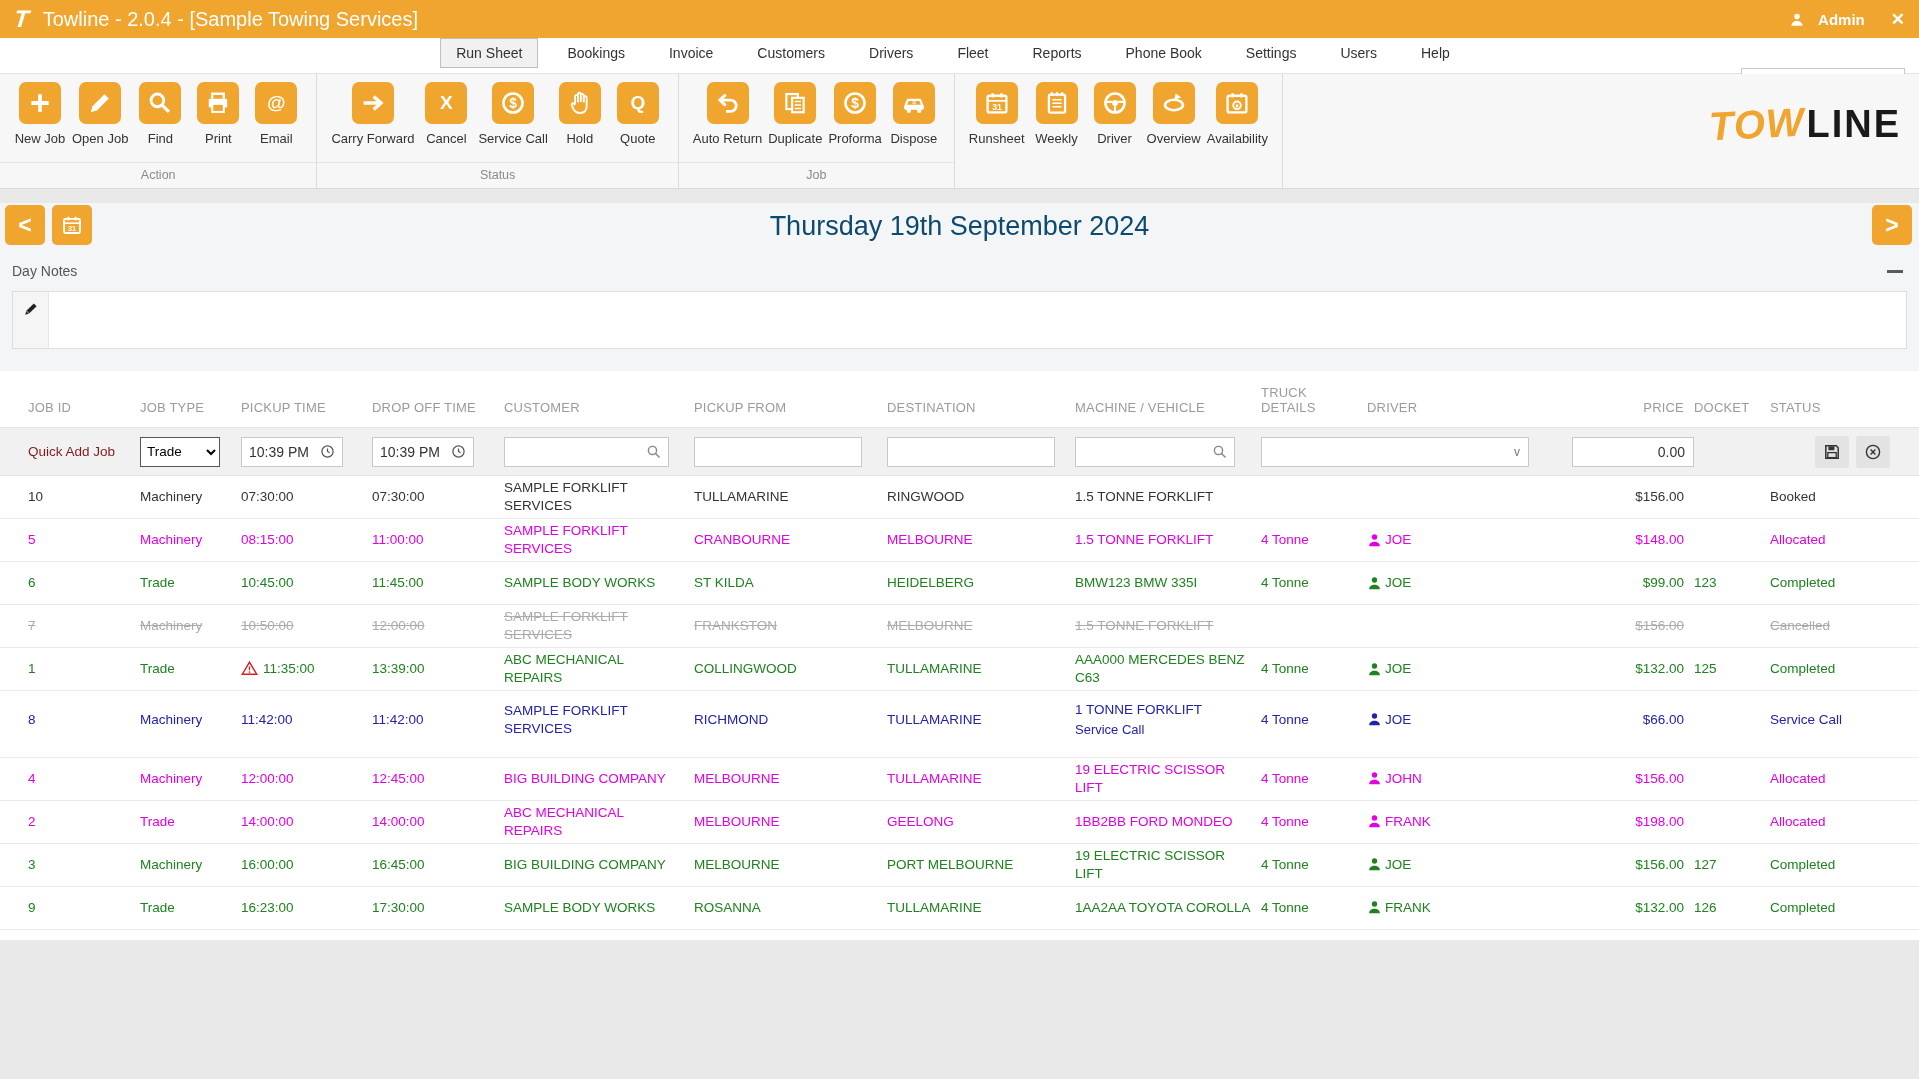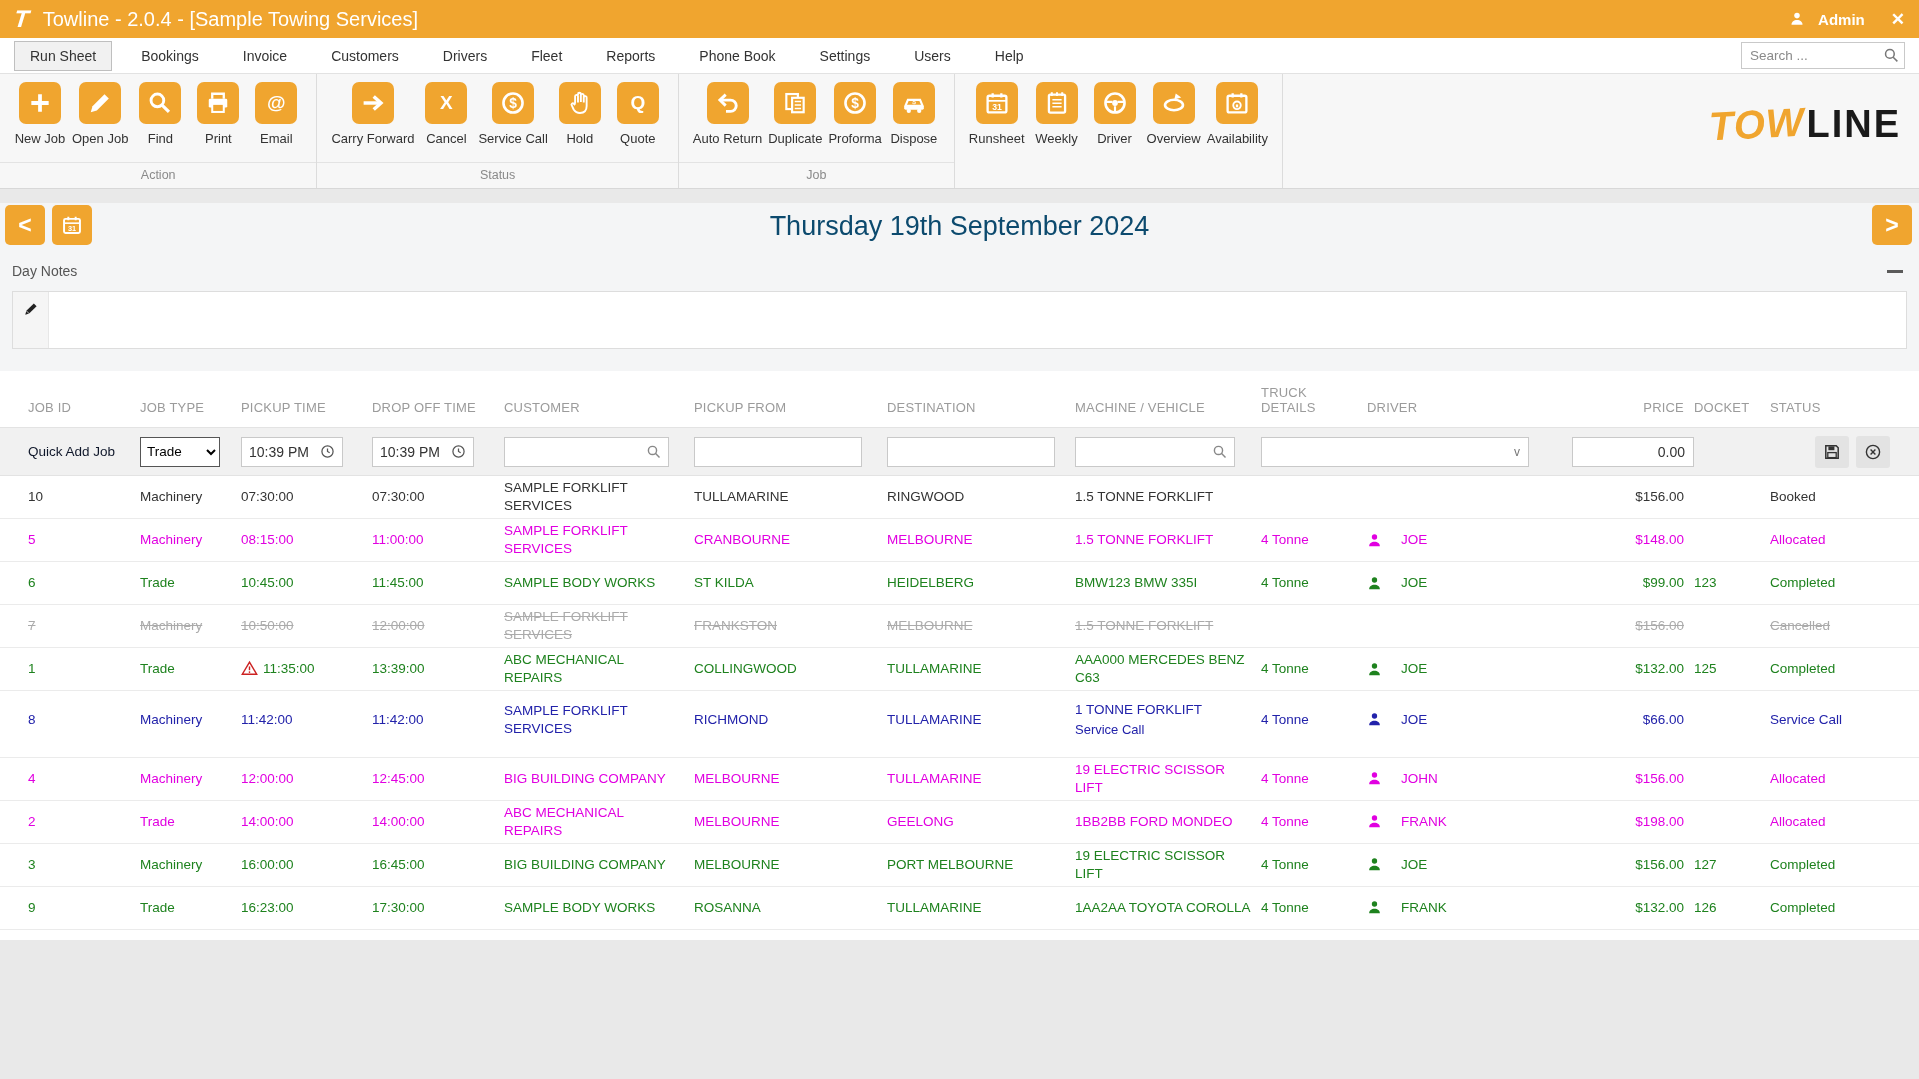--- a/index.html
+++ b/index.html
@@ -9,25 +9,25 @@
   }
   *{box-sizing:border-box;margin:0;padding:0;font-family:"Liberation Sans",sans-serif;}
   html,body{width:1919px;height:1079px;overflow:hidden;background:#e9e9e9;}
   svg{display:block}
 
   
   .titlebar{height:38px;background:var(--c-accent);display:flex;align-items:center;padding:0 14px;color:#fff;}
   .tlogo{font-weight:bold;font-style:italic;font-size:24px;margin-right:14px;transform:skewX(-6deg);}
   .ttitle{font-size:20px;}
   .tright{margin-left:auto;display:flex;align-items:center;gap:26px;}
-  .user-chip{display:flex;align-items:center;gap:13px;font-size:15px;font-weight:bold;cursor:pointer;}
+  .user-chip{display:flex;align-items:flex-end;gap:13px;font-size:15px;font-weight:bold;cursor:pointer;}
   .close{font-size:17px;font-weight:bold;cursor:pointer;}
 
   
-  .menubar{height:36px;background:#fff;display:flex;align-items:center;padding:0 14px;border-bottom:1px solid #e2e2e2;}
+  .menubar{height:36px;background:#fff;display:flex;align-items:center;padding:0 14px;border-bottom:1px solid #e2e2e2;flex-direction:column;}
   .tabs{display:flex;align-items:center;height:100%;}
   .tab{font-size:14px;color:#333;padding:6px 15px;margin-right:14px;cursor:pointer;white-space:nowrap;}
   .tab.active{border:1px solid #bfbfbf;background:#f1f1f1;}
   .topsearch{margin-left:auto;position:relative;width:172px;padding-left:8px;}
   .topsearch input{width:100%;height:27px;border:1px solid #c9c9c9;font-size:13.5px;padding:0 26px 0 8px;color:#444;background:#fff;}
   .topsearch input::placeholder{color:#8a8a8a;}
   .topsearch .mag{position:absolute;right:5px;top:5px;}
 
   
   .toolbar{height:115px;background:#f7f7f7;border-bottom:1px solid #d8d8d8;display:flex;position:relative;}
@@ -68,36 +68,36 @@
   .runsearch input::placeholder{color:#8a8a8a;}
   .runsearch .mag{position:absolute;right:7px;top:6px;}
 
   
   .table-card{margin-top:22px;background:#fff;padding-bottom:10px;}
   .grid13{display:grid;grid-template-columns:var(--cols);padding:0 15px 0 28px;align-items:center;}
   .thead-row{align-items:end;padding-top:14px;padding-bottom:12px;border-bottom:1px solid #e3e3e3;}
   .hc{font-size:13px;color:#9b9b9b;letter-spacing:.2px;padding-right:10px;}
   .hc.right{text-align:right;}
   .quickadd{background:#f1f1f1;height:48px;border-bottom:1px solid #e3e3e3;}
-  .qa-label{font-size:13.5px;color:#0f172a;}
+  .qa-label{font-size:13.5px;color:#7f1d1d;}
   .qa-input,.qa-time,.qa-search,.qa-selectbox,.qa-price{height:30px;border:1px solid #c9c9c9;background:#fff;font-size:14px;color:#333;}
   select.qa-jobtype{height:30px;width:80px;border:1px solid #555;background:#fff;font-size:13.5px;padding:0 2px;}
   .qa-time{width:102px;display:flex;align-items:center;justify-content:space-between;padding:0 7px;}
   .qa-search{width:165px;display:flex;align-items:center;justify-content:flex-end;padding:0 6px;}
   .qa-plain{width:168px;border:1px solid #c9c9c9;background:#fff;height:30px;font-size:14px;padding:0 6px;}
   .qa-selectbox{width:100%;display:flex;align-items:center;justify-content:flex-end;padding:0 8px;color:#777;font-size:12px;grid-column:9/11;margin-right:10px;}
   .qa-price{width:122px;justify-self:end;text-align:right;padding:0 8px;font-size:14px;}
   .qa-actions{grid-column:12/14;display:flex;justify-content:flex-end;gap:7px;padding-right:14px;}
   .qa-btn{width:34px;height:32px;background:#e3e3e3;border:none;border-radius:3px;cursor:pointer;display:flex;align-items:center;justify-content:center;}
 
   .trow{min-height:43px;border-bottom:1px solid #ebebeb;cursor:pointer;font-size:13.5px;}
   .trow .cell{padding-right:10px;line-height:1.35;}
   .cell.right{text-align:right;}
   .m2{font-size:13px;margin-top:2px;}
-  .drv{display:flex;align-items:center;gap:19px;}
+  .drv{display:flex;align-items:center;gap:3px;}
   .state-booked{color:var(--c-booked);}
   .state-allocated{color:var(--c-allocated);}
   .state-completed{color:var(--c-completed);}
   .state-service{color:var(--c-service);}
   .state-cancelled{color:var(--c-cancelled);}
   .state-cancelled .cell{text-decoration:line-through;}
   .trow.tall{padding:10px 15px 18px 28px;}
   .warn{display:inline-block;vertical-align:-4px;margin-right:5px;}
 </style>
 </head>

